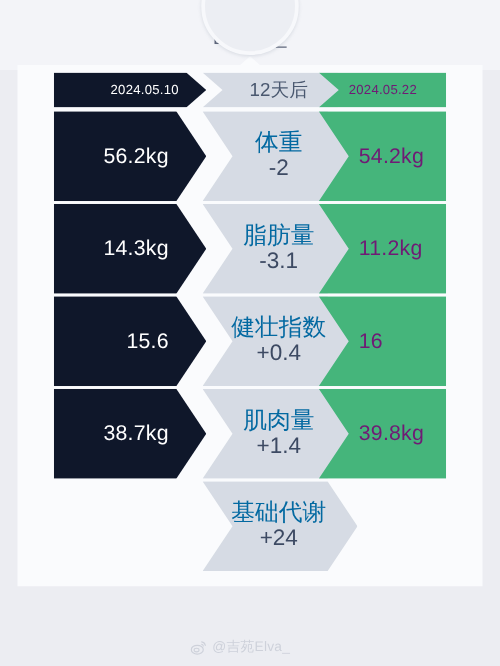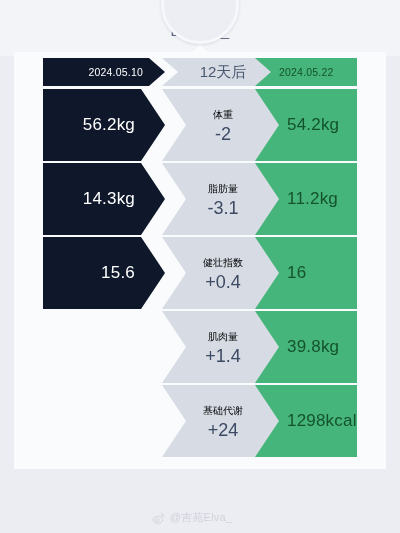--- a/index.html
+++ b/index.html
@@ -103,21 +103,21 @@
     padding-right: 10px;
     color: #45536e;
   }
   .seg-right {
     left: 241px;
     width: 102px;
     background: #45b57b;
     clip-path: polygon(0 0, 100% 0, 100% 100%, 0 100%, 24px 50%);
     justify-content: flex-start;
     padding-left: 32px;
-    color: #14532d;
+    color: #701a75;
   }
 
   
   .header-row .seg-left,
   .header-row .seg-mid,
   .header-row .seg-right {
     clip-path: polygon(0 0, calc(100% - 16px) 0, 100% 50%, calc(100% - 16px) 100%, 0 100%);
   }
   .header-row .seg-mid {
     clip-path: polygon(0 0, calc(100% - 16px) 0, 100% 50%, calc(100% - 16px) 100%, 0 100%, 16px 50%);
@@ -137,23 +137,23 @@
     font-size: 15px;
     color: #4a586f;
     font-weight: 500;
   }
 
   .val {
     font-size: 17px;
     letter-spacing: 0.2px;
   }
   .metric-label {
-    font-size: 10px;
+    font-size: 19px;
     line-height: 17px;
-    color: #000000;
+    color: #0369a1;
   }
   .metric-delta {
     font-size: 18px;
     line-height: 21px;
     color: #3d4a63;
     margin-top: 1px;
   }
 
   
   .footer {
@@ -235,36 +235,36 @@
     <div class="seg seg-mid">
       <span class="metric-label">健壮指数</span>
       <span class="metric-delta">+0.4</span>
     </div>
     <div class="seg seg-right">
       <span class="val">16</span>
     </div>
   </div>
 
   <div class="row">
+    <div class="seg seg-left">
+      <span class="val">38.7kg</span>
+    </div>
     <div class="seg seg-mid">
       <span class="metric-label">肌肉量</span>
       <span class="metric-delta">+1.4</span>
     </div>
     <div class="seg seg-right">
       <span class="val">39.8kg</span>
     </div>
   </div>
 
   <div class="row">
     <div class="seg seg-mid">
       <span class="metric-label">基础代谢</span>
       <span class="metric-delta">+24</span>
-    </div>
-    <div class="seg seg-right">
-      <span class="val">1298kcal</span>
     </div>
   </div>
 
 </div>
 
 <div class="footer">
   <span>
     <svg class="weibo-icon" viewBox="0 0 24 24" aria-hidden="true">
       <ellipse cx="10" cy="15" rx="8.2" ry="6" fill="none" stroke="#8a93a6" stroke-width="1.6"></ellipse>
       <ellipse cx="9" cy="15.5" rx="3.4" ry="2.5" fill="none" stroke="#8a93a6" stroke-width="1.4"></ellipse>

